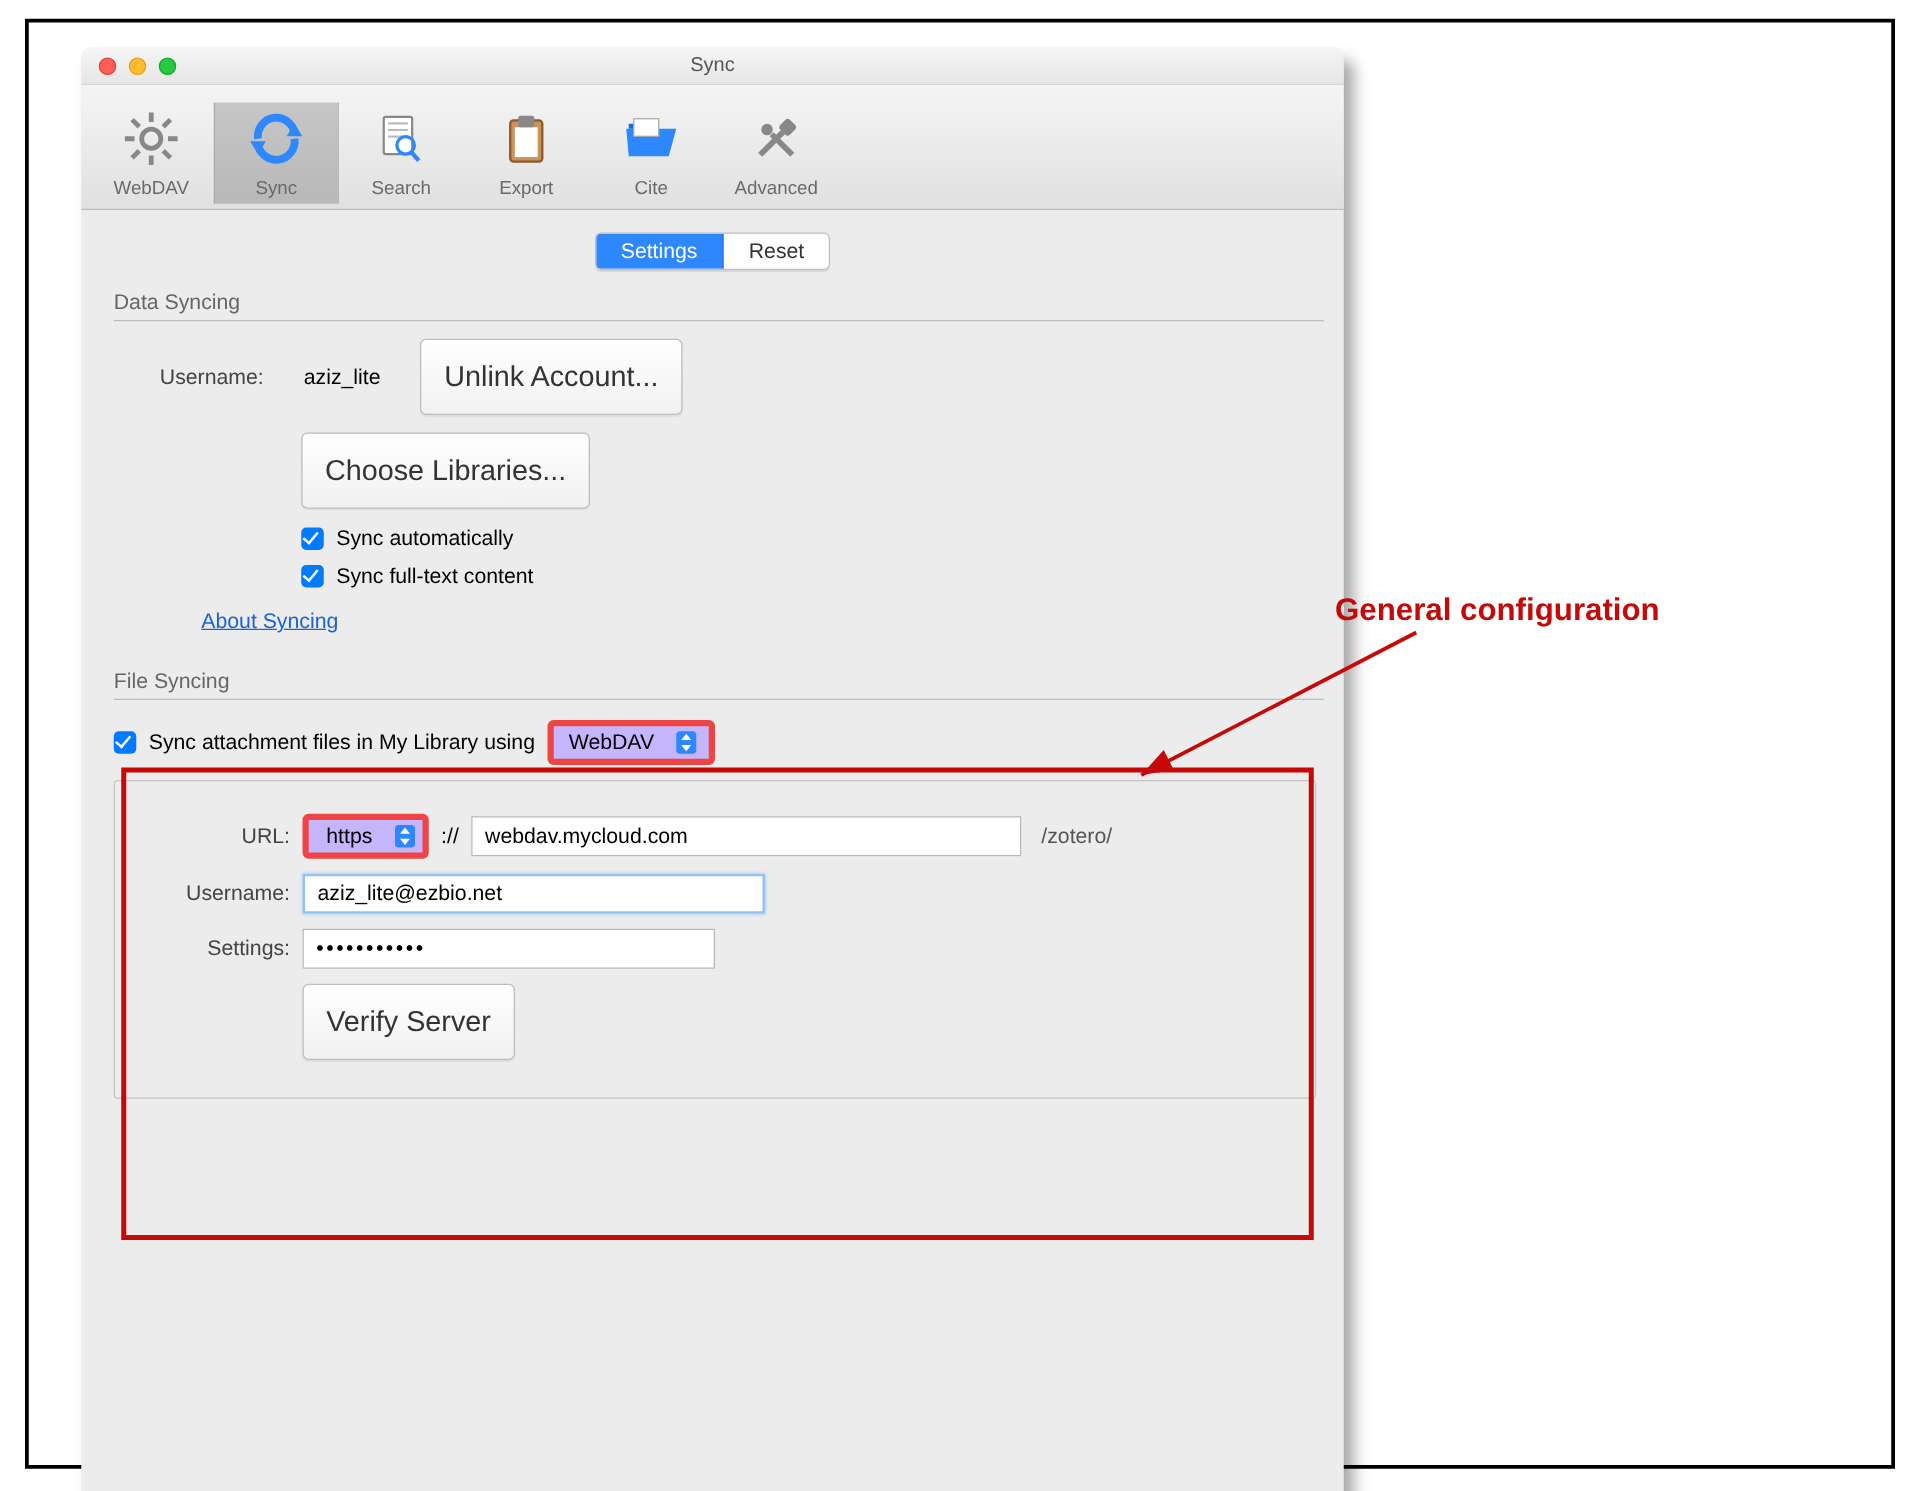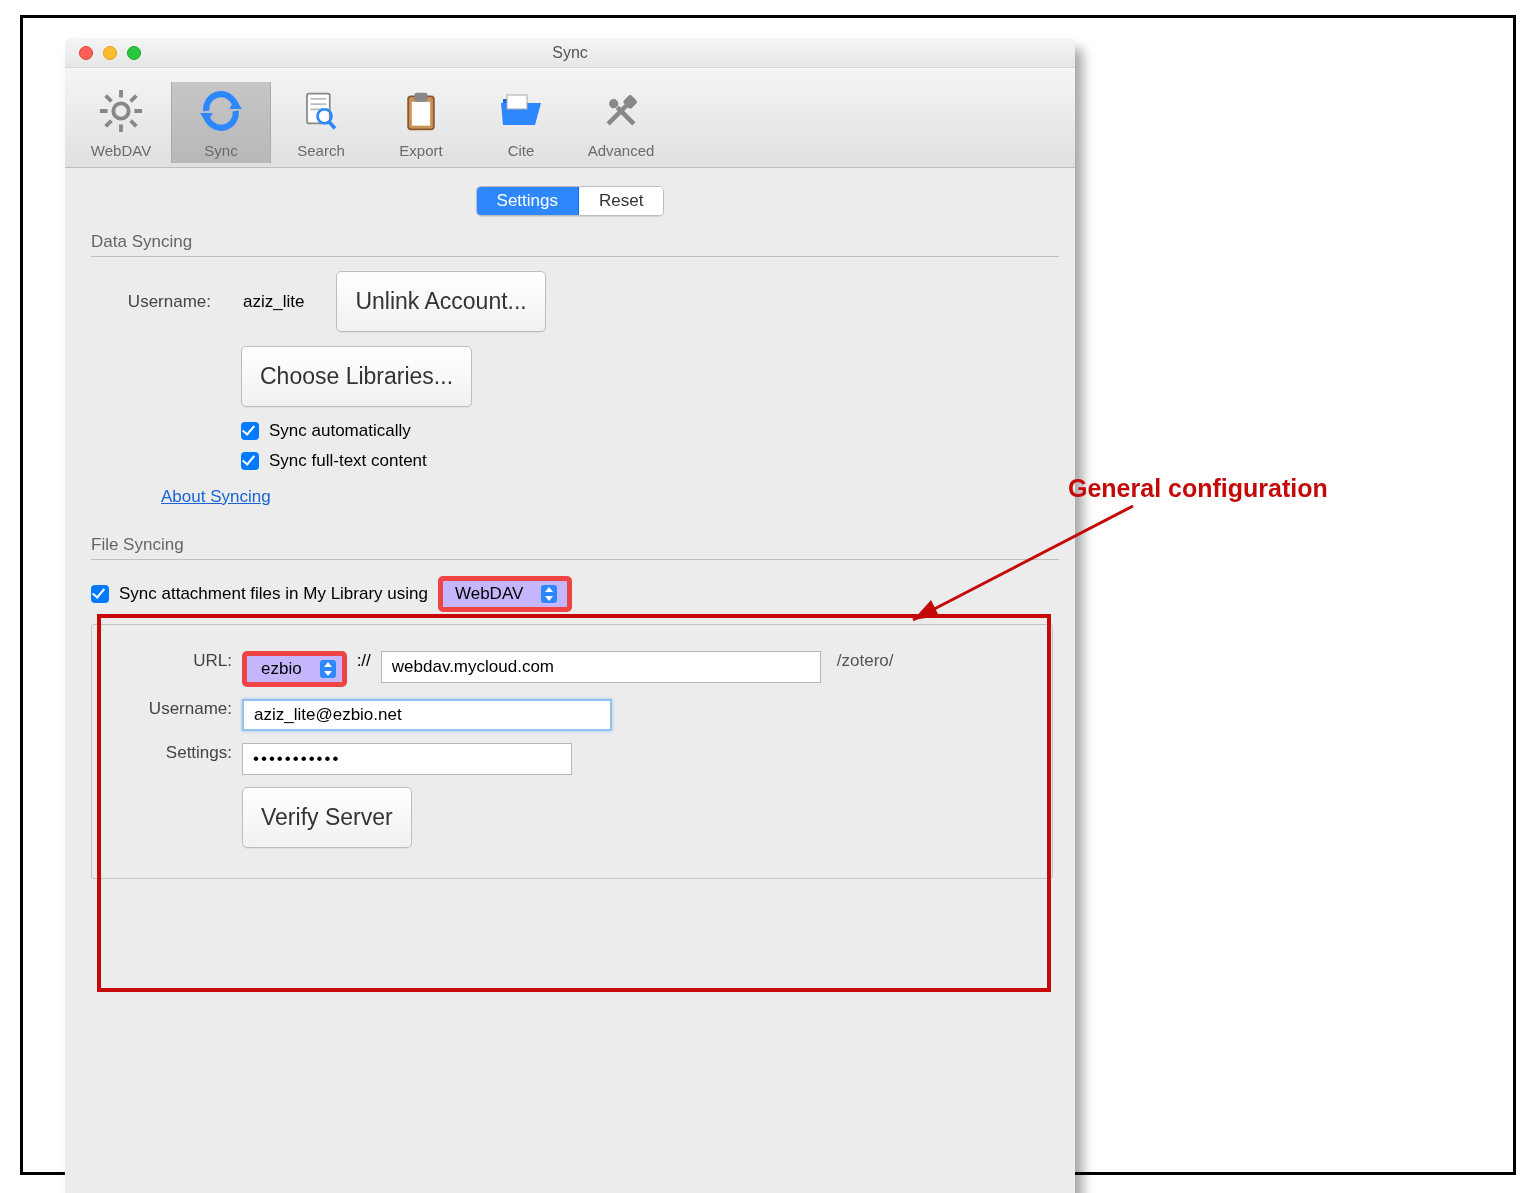--- a/index.html
+++ b/index.html
@@ -45,21 +45,21 @@
   .link { color:#1a63d6; text-decoration:underline; margin-left:80px; display:inline-block; margin-top:6px; }
 
   .file-section .check-row2 { display:flex; align-items:center; gap:10px; margin: 16px 0 12px 10px; }
   .mac-select { background:#c4b5fd; border:5px solid #ef4444; border-radius:5px; padding:3px 10px 3px 12px; display:inline-flex; align-items:center; gap:18px; font-size:17px; }
   .sel-arrows { width:16px; height:18px; background:#2d88ff; border-radius:3px; position:relative; }
   .sel-arrows::before,.sel-arrows::after{content:"";position:absolute;left:4px;width:0;height:0;border-left:4px solid transparent;border-right:4px solid transparent;}
   .sel-arrows::before{top:2px;border-bottom:5px solid #fff;}
   .sel-arrows::after{bottom:2px;border-top:5px solid #fff;}
 
   .fieldset { border:1px solid #c4c4c4; border-radius:3px; margin: 4px 6px 0 10px; padding: 14px 18px 18px 10px; }
-  .frow { display:flex; align-items:flex-start; margin: 12px 0; gap:10px; }
+  .frow { display:flex; align-items:center; margin: 12px 0; gap:10px; }
   .frow .flabel { width:130px; text-align:right; color:#444; }
   .mac-input { background:#fff; border:1px solid #b7b7b7; padding:4px 10px; font-size:17px; height:32px; }
   .mac-input.url { width:440px; }
   .mac-input.user { width:370px; border:2px solid #93c1f2; box-shadow: 0 0 3px #93c1f2; }
   .mac-input.pass { width:330px; letter-spacing:2px; font-family: Verdana, Arial; }
   .suffix { color:#555; margin-left:6px; }
 
   .highlight-box { position:absolute; border:4px solid #c50909; left:74px; top:596px; width:954px; height:378px; pointer-events:none; }
 
   .annotation { position:absolute; left:1045px; top:456px; color:#c50909; font-weight:bold; font-size:25px; }
@@ -209,21 +209,21 @@
           <div class="mac-select">
             <span>WebDAV</span>
             <span class="sel-arrows"></span>
           </div>
         </div>
 
         <div class="fieldset">
           <div class="frow">
             <div class="flabel">URL:</div>
             <div class="mac-select" style="padding:3px 6px 3px 14px;">
-              <span>ezbio</span>
+              <span>https</span>
               <span class="sel-arrows"></span>
             </div>
             <span>://</span>
             <input class="mac-input url" value="webdav.mycloud.com" style="">
             <span class="suffix">/zotero/</span>
           </div>
           <div class="frow">
             <div class="flabel">Username:</div>
             <input class="mac-input user" value="aziz_lite@ezbio.net" style="">
           </div>

